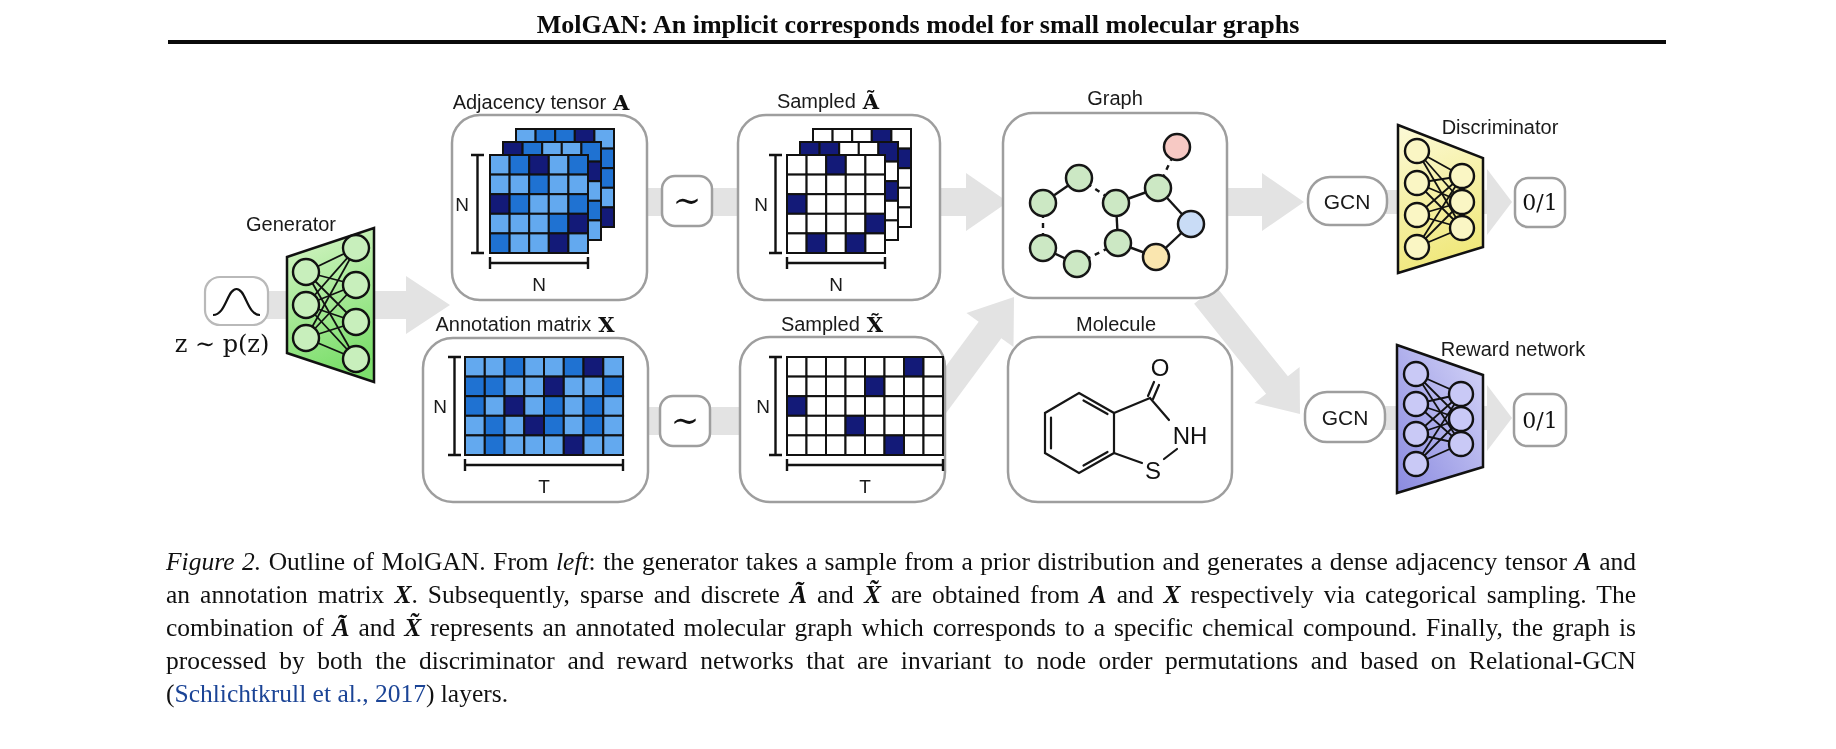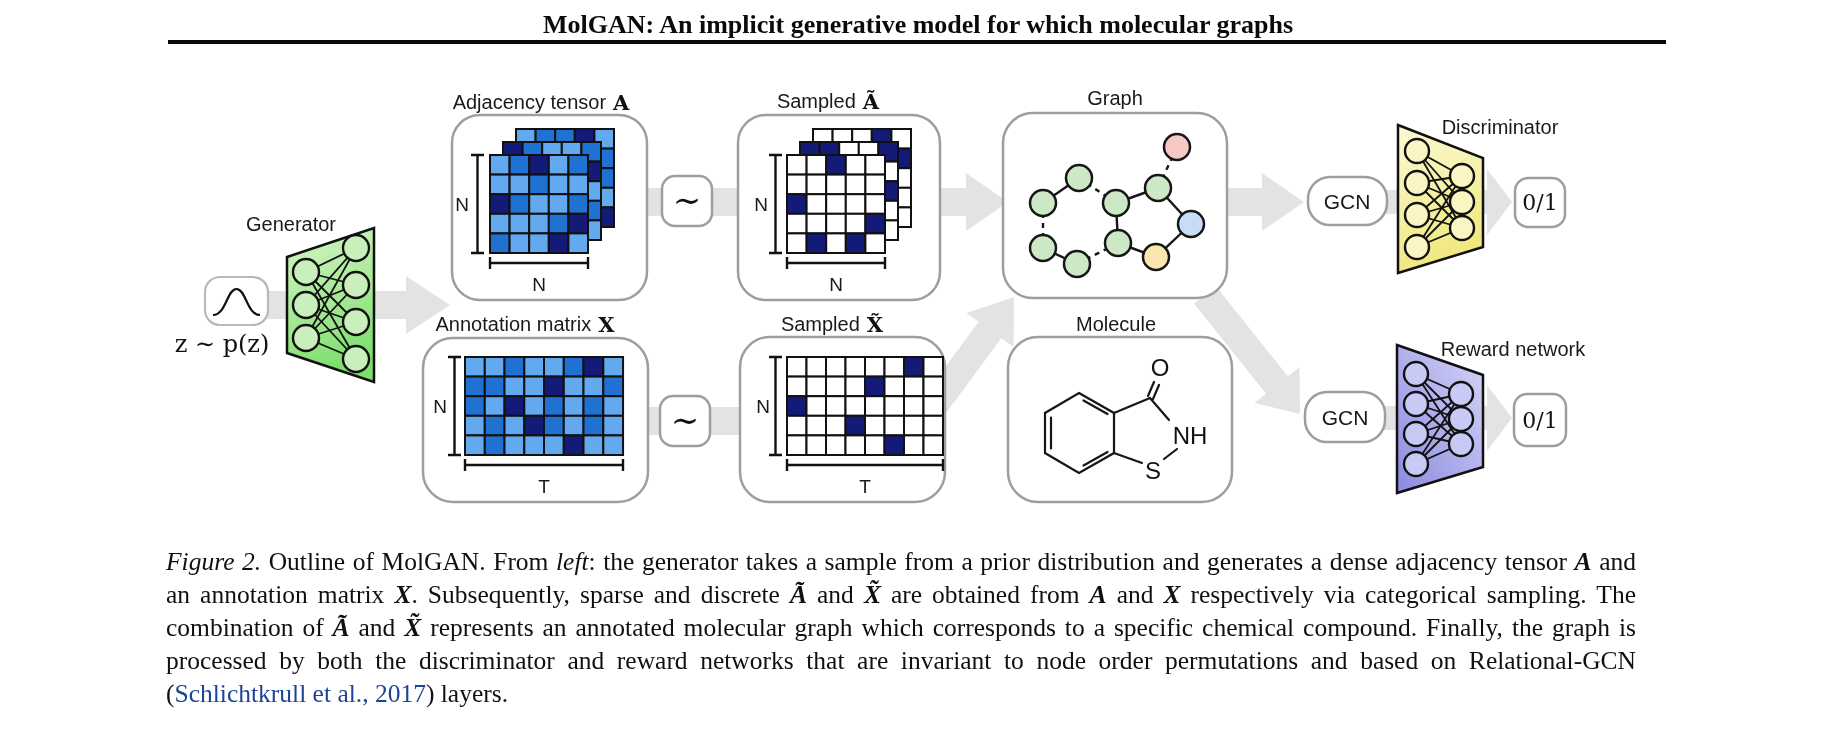--- a/index.html
+++ b/index.html
@@ -32,21 +32,21 @@
   .t-z{font-size:24px;}
   .t-out{font-size:22px;}
   .t-tilde{font-size:34px;}
   .atom{font-family:"Liberation Sans",sans-serif;font-size:24px;fill:#111;text-anchor:middle;}
 </style>
 </head>
 <body>
 
 <div class="page">
 
-  <div class="paper-title">MolGAN: An implicit generative model for which molecular graphs</div>
+  <div class="paper-title">MolGAN: An implicit corresponds model for small molecular graphs</div>
   <div class="title-rule"></div>
 
   <svg id="diagram" width="1836" height="749" viewBox="0 0 1836 749">
     <defs>
       <linearGradient id="gradGen" x1="0" y1="0" x2="0.25" y2="1">
         <stop offset="0" stop-color="#d9f5c9"></stop>
           <stop offset="1" stop-color="#7ddf6d"></stop>
       </linearGradient>
       <linearGradient id="gradDisc" x1="0" y1="0" x2="0.25" y2="1">
         <stop offset="0" stop-color="#fcfad8"></stop>

